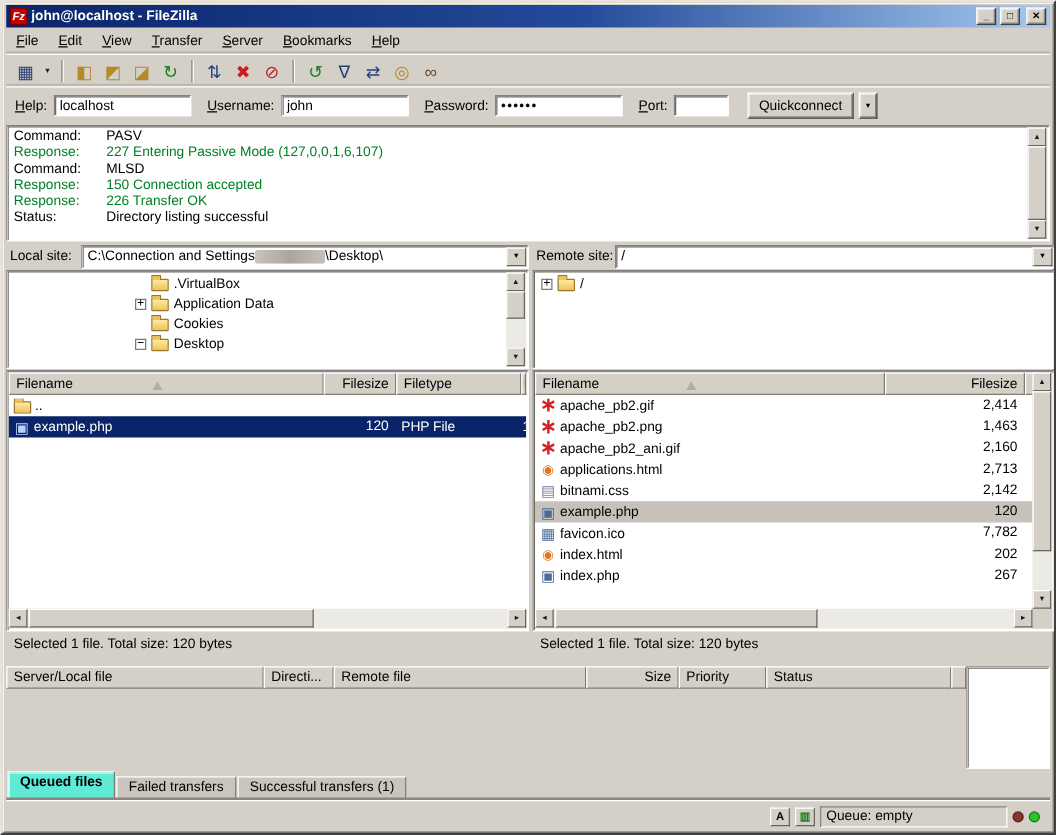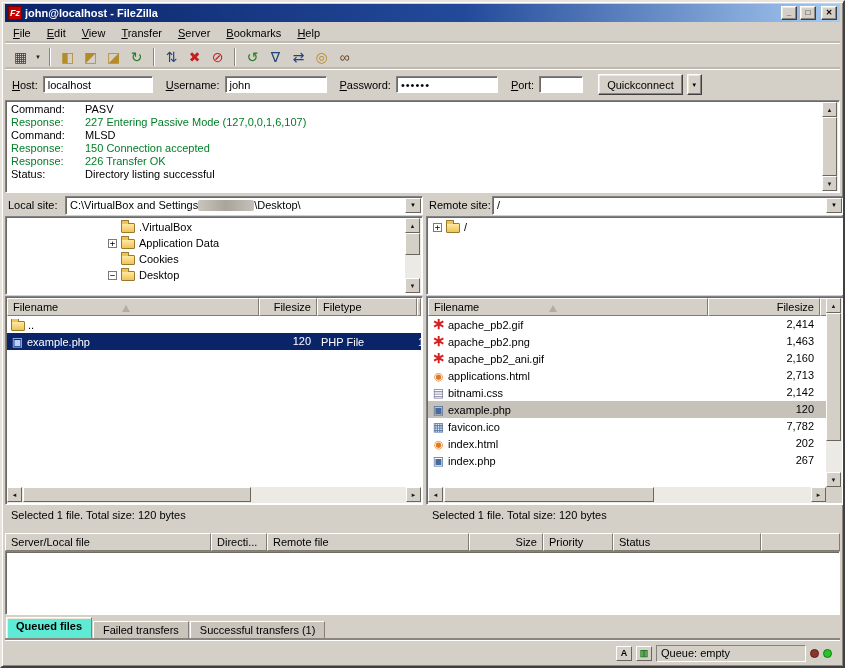--- a/index.html
+++ b/index.html
@@ -107,21 +107,21 @@
   .sel-a .fi-php::before { color:#bcd0ff; }
   .hscroll { position:relative; height:16px; flex:0 0 16px; background:#eceae4; }
   .rl-main { display:flex; flex:1; min-height:0; }
   .rl-content { flex:1; display:flex; flex-direction:column; min-width:0; }
   .vscroll { width:16px; flex:0 0 16px; position:relative; background:#eceae4; }
   .corner { width:16px; flex:0 0 16px; background:#d4d0c8; }
   .hscroll-row { display:flex; height:16px; flex:0 0 16px; }
 
   
   .statusline { position:absolute; top:504px; height:19px; padding:3px 6px; white-space:nowrap; overflow:hidden; }
-  .queuepanel { top:531px; height:82px; display:flex; flex-direction:column; }
+  .queuepanel { top:531px; height:82px; display:flex; flex-direction:row; }
   .q-head { display:grid; grid-template-columns:206px 56px 202px 74px 70px 148px 1fr; height:18px; flex:0 0 18px; }
   .q-body { flex:1; }
   .tabs { position:absolute; left:3px; top:614px; height:23px; display:flex; align-items:flex-end; gap:1px; padding-left:1px; }
   .tab { height:18px; padding:2px 9px 0; background:#c9c5bd; border:1px solid #857f77;
     border-bottom:none; border-top-color:#fff; border-left-color:#fff; white-space:nowrap; }
   .tab.active { height:22px; background:#5eead4; font-weight:bold; box-shadow: inset 1px 1px 0 #ece9d8; }
   .statusbar { top:638px; height:25px; display:flex; align-items:center; justify-content:flex-end;
     gap:4px; padding:0 8px; border-top:1px solid #fff; box-shadow:0 -2px 0 #8a867e; }
   .sb-icon { width:16px; height:15px; background:#d4d0c8; border:1px solid; border-color:#fff #6a665e #6a665e #fff;
     font-size:9px; font-weight:bold; display:flex; align-items:center; justify-content:center; }
@@ -168,21 +168,21 @@
     <span class="tool g-red">⊘</span>
     <span class="tsep"></span>
     <span class="tool g-green">↺</span>
     <span class="tool g-blue">∇</span>
     <span class="tool g-blue">⇄</span>
     <span class="tool g-gold">◎</span>
     <span class="tool g-brown">∞</span>
   </div>
 
   <div class="band quickbar">
-    <span class="qlabel first ul">Host:</span>
+    <span class="qlabel first ul">Help:</span>
     <div class="qfield" style="width:110px;">localhost</div>
     <span class="qlabel ul">Username:</span>
     <div class="qfield" style="width:102px;">john</div>
     <span class="qlabel ul">Password:</span>
     <div class="qfield" style="width:102px; letter-spacing:1px;">••••••</div>
     <span class="qlabel ul">Port:</span>
     <div class="qfield" style="width:44px;"></div>
     <div class="btn ul">Quickconnect</div>
     <div class="btn-caret" style="margin-left:-1px;">▼</div>
   </div>
@@ -197,21 +197,21 @@
     <div class="sb-track" style="right:1px; top:1px; bottom:1px; width:16px;">
       <span class="sb-btn" style="top:0; left:0;">▲</span>
       <span class="sb-btn" style="bottom:0; left:0;">▼</span>
       <span class="sb-thumb" style="top:15px; bottom:15px; left:0; width:15px;"></span>
     </div>
   </div>
 
   <div class="siterow" style="left:3px; width:418px;">
     <span style="width:60px; padding-left:3px;">Local site:</span>
     <div class="combo">
-      <span class="combo-text"><span>C:\VirtualBox and Settings</span><span class="redact"></span><span>\Desktop\</span></span>
+      <span class="combo-text"><span>C:\Connection and Settings</span><span class="redact"></span><span>\Desktop\</span></span>
       <span class="combo-btn">▼</span>
     </div>
   </div>
   <div class="siterow" style="left:424px; width:418px;justify-content:flex-end;">
     <span style="width:66px; padding-left:3px;">Remote site:</span>
     <div class="combo">
       <span class="combo-text">/</span>
       <span class="combo-btn">▼</span>
     </div>
   </div>

